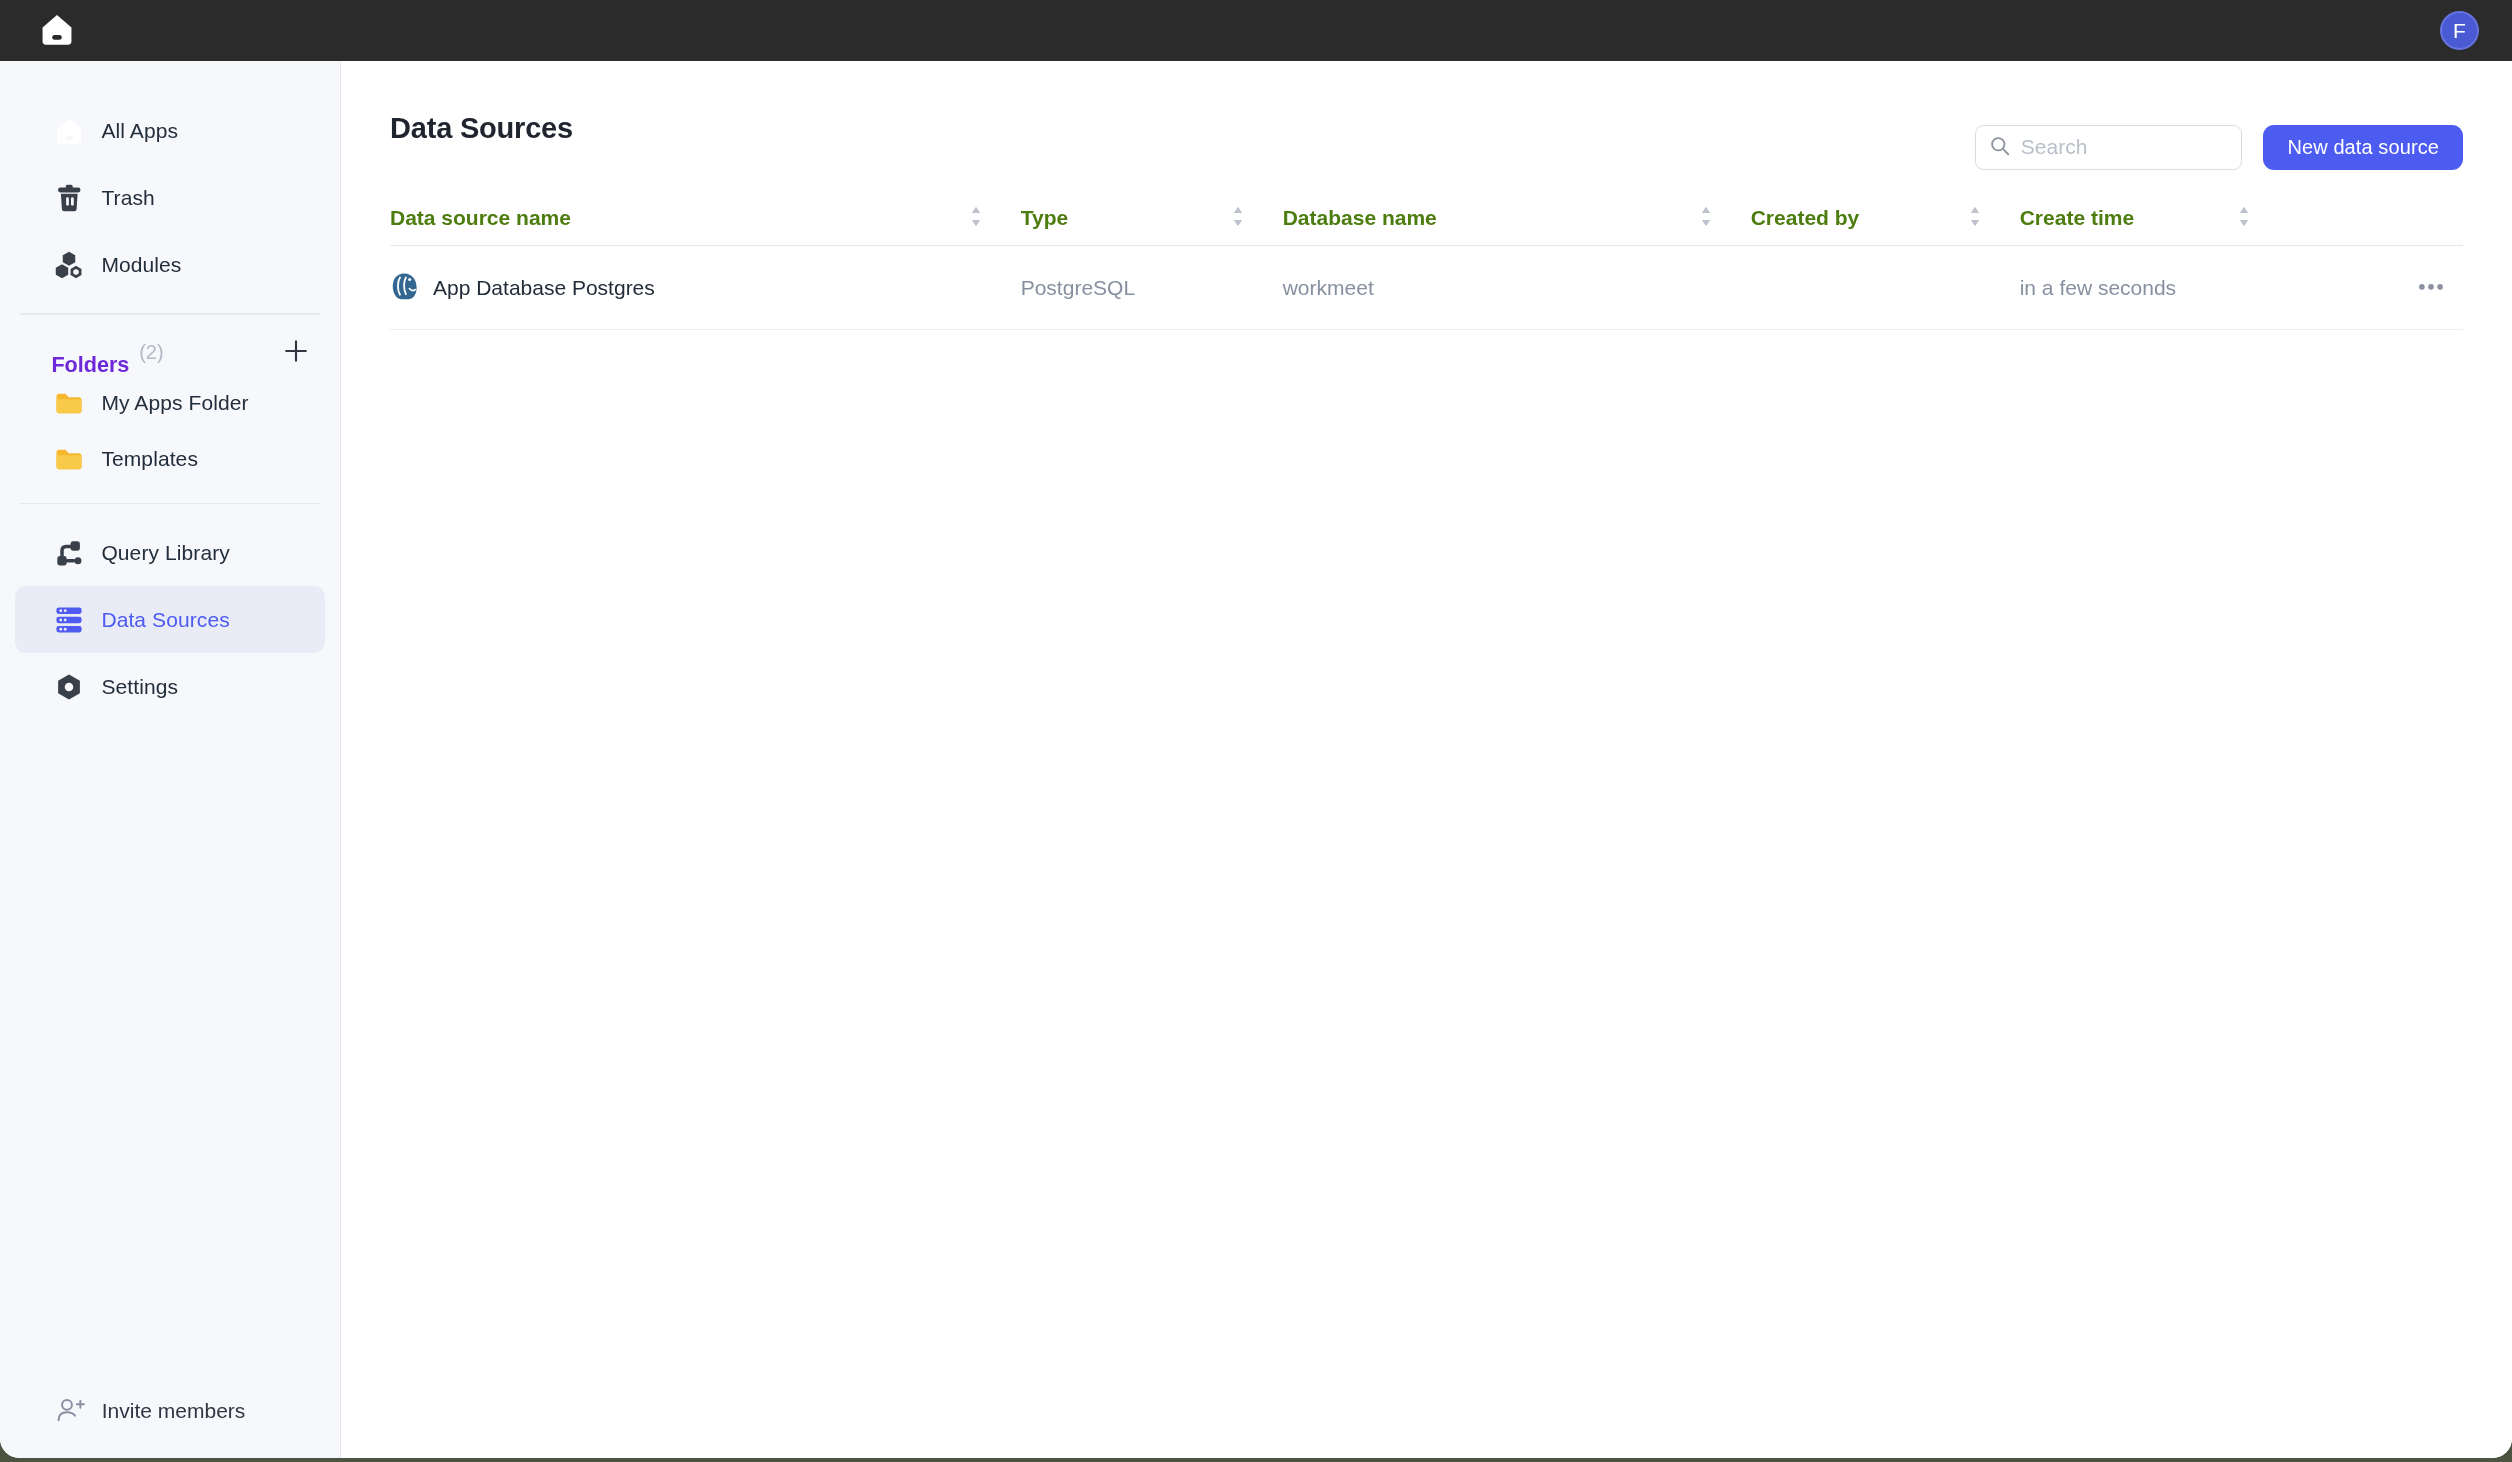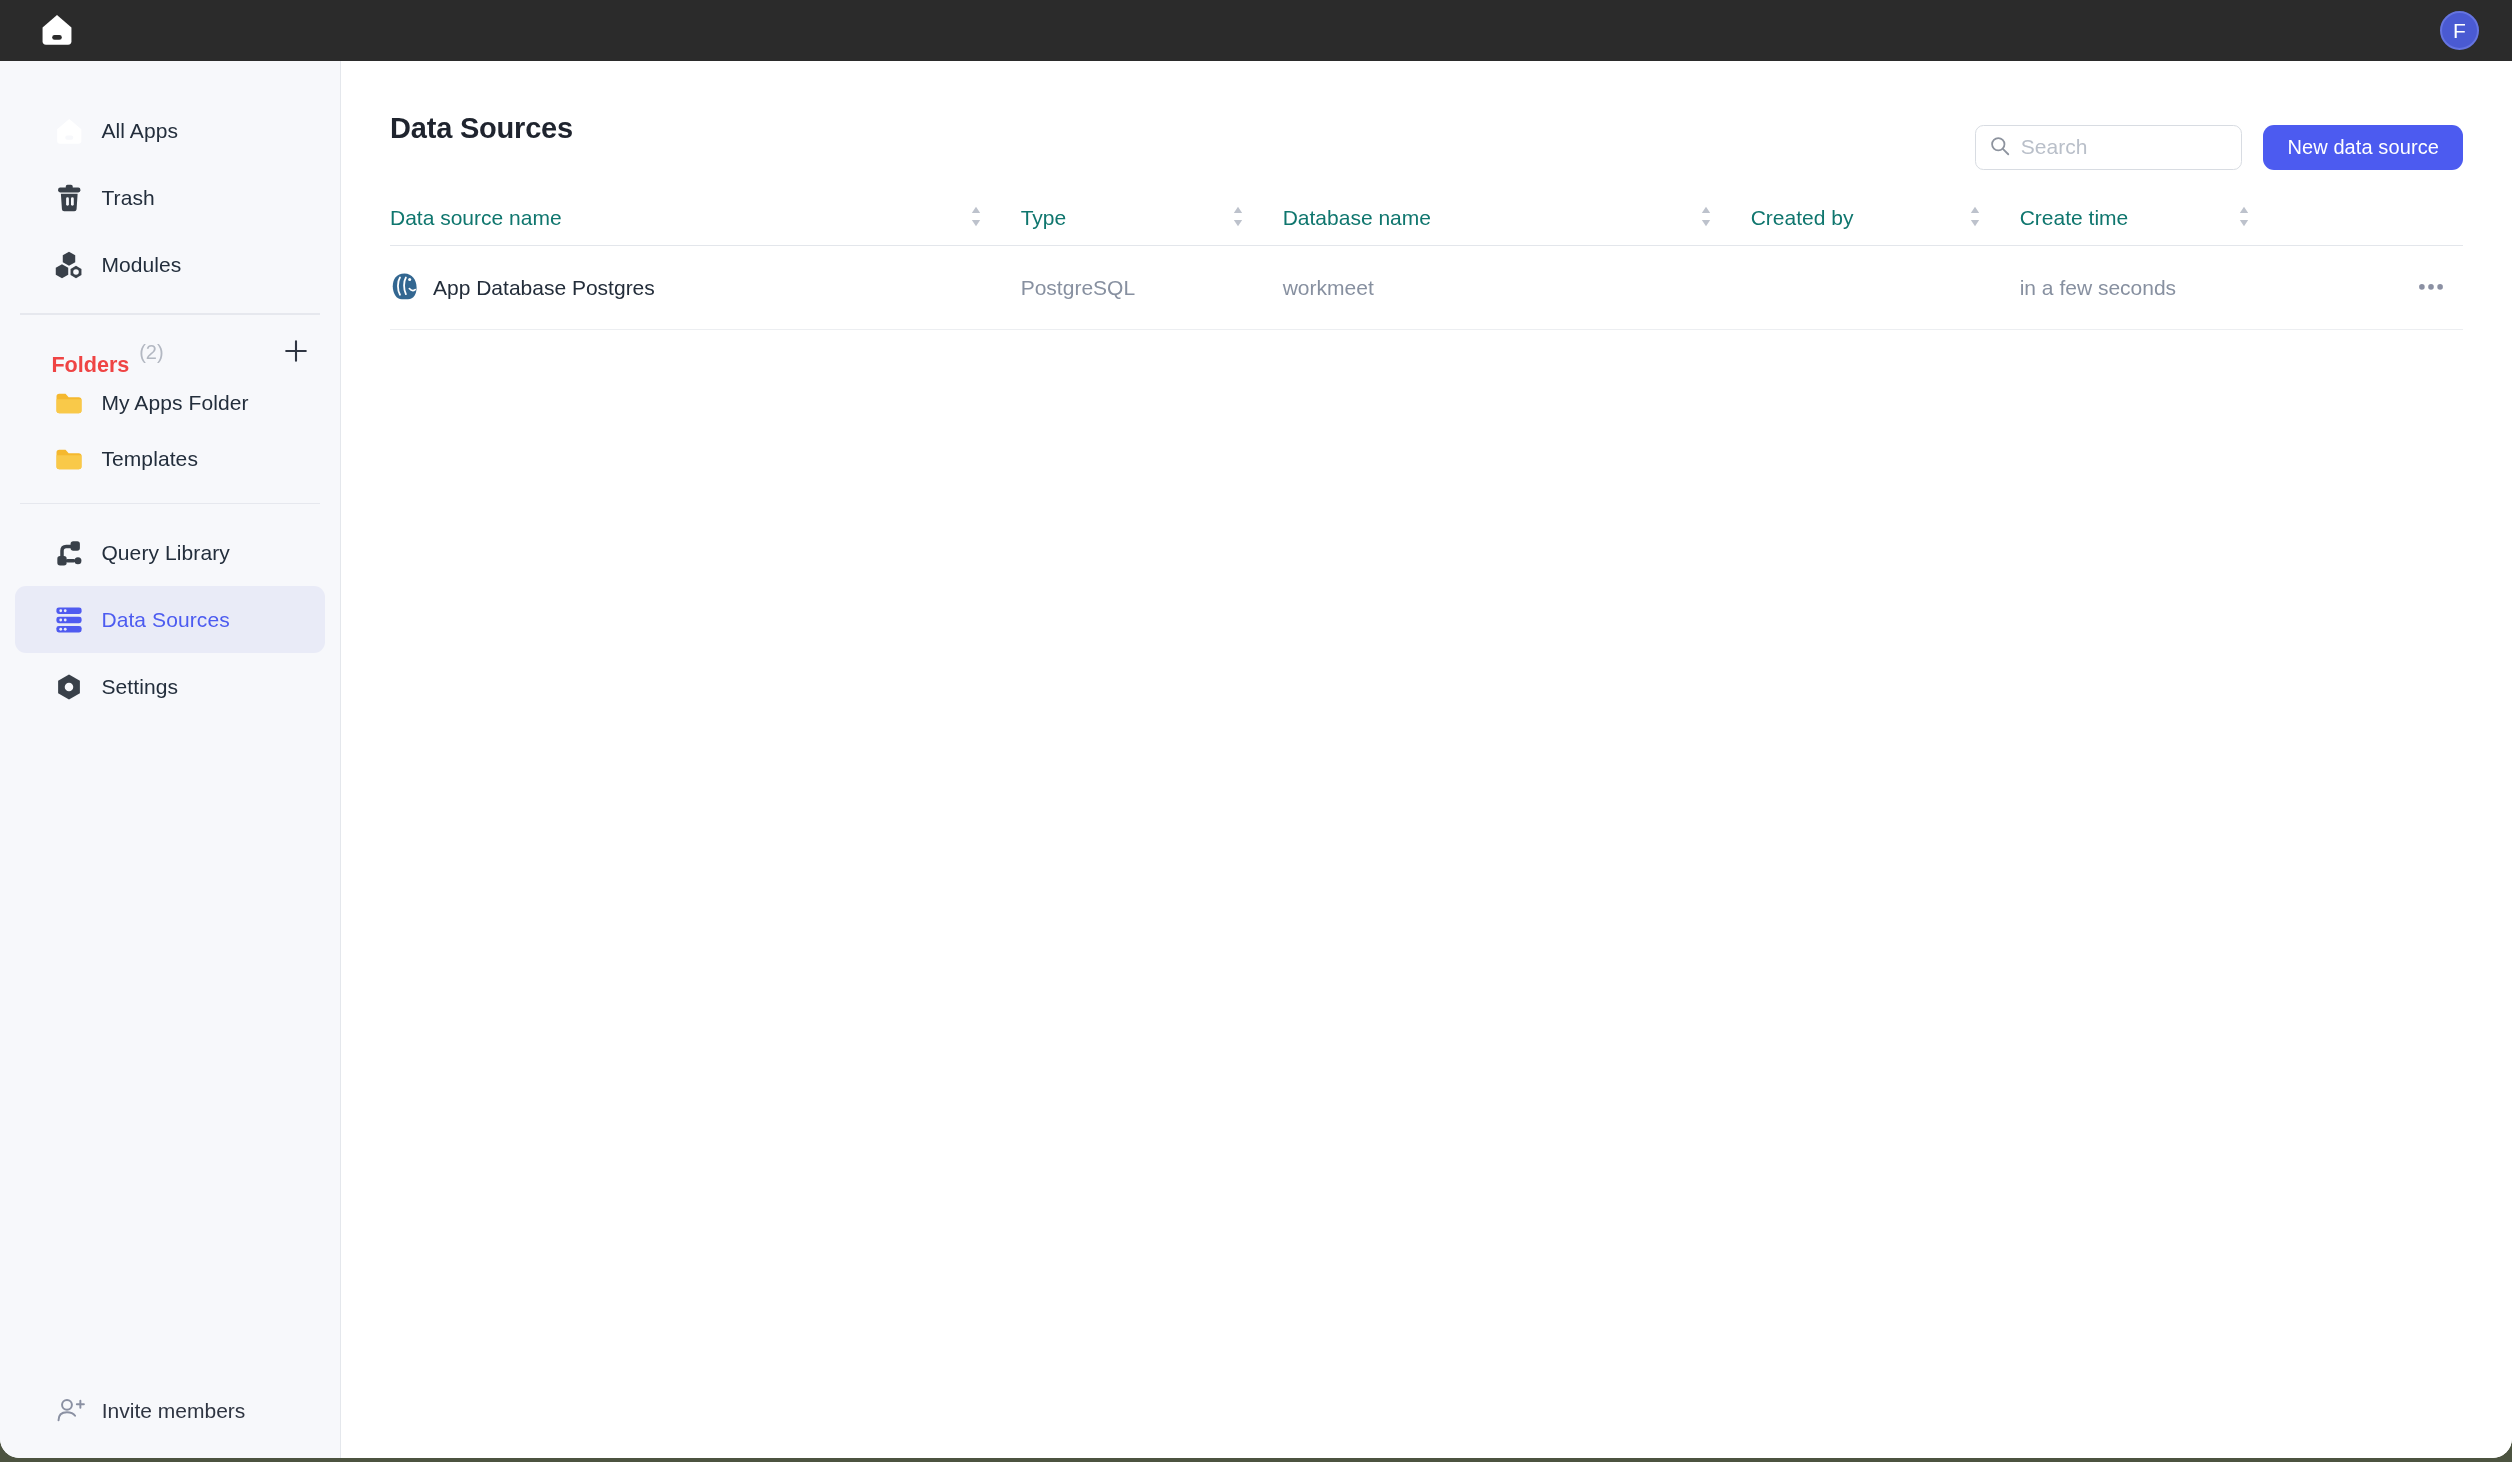--- a/index.html
+++ b/index.html
@@ -55,21 +55,21 @@
   .nav-item .nav-label { font-size: 21px; font-weight: 500; letter-spacing: 0.1px; }
   .nav-item.active { background: #e9ebf7; color: #4c5bf0; }
   .nav-item.active .nav-label { color: #4c5bf0; }
   .folder-item { height: 56px; flex: 0 0 56px; }
   .side-divider { height: 1.4px; background: #e6e8ee; margin: 15.4px 4.2px; flex: 0 0 1.4px; }
   .folders-header {
     height: 45px; flex: 0 0 45px;
     display: flex; align-items: center;
     padding: 0 12.6px 0 36px;
   }
-  .folders-title { font-size: 21.6px; font-weight: 600; color: #ef4444; margin-top: 24px; }
+  .folders-title { font-size: 21.6px; font-weight: 600; color: #6d28d9; margin-top: 24px; }
   .folders-count { font-size: 20px; color: #b3b8c2; margin-left: 9.8px; }
   .folders-spacer { flex: 1; }
   .add-folder-btn { background: none; border: none; cursor: pointer; width: 33px; height: 33px; display: flex; align-items: center; justify-content: center; }
   .sidebar-spacer { flex: 1 1 auto; }
   .invite-row {
     height: 45px; flex: 0 0 45px;
     display: flex; align-items: center;
     padding: 0 14px 0 40px;
     cursor: pointer;
   }
@@ -110,21 +110,21 @@
     display: grid;
     grid-template-columns: 614px 262px 468px 269px 269px 1fr;
     align-items: center;
   }
   .thead { height: 56px; border-bottom: 1.4px solid #e3e6eb; }
   .th {
     display: flex; align-items: center; justify-content: space-between;
     padding-right: 21px; cursor: pointer; height: 100%;
   }
   .th + .th { padding-left: 16.7px; }
-  .th-label { font-size: 21px; color: #0f766e; font-weight: 400; text-align: center; }
+  .th-label { font-size: 21px; color: #4d7c0f; font-weight: 700; text-align: center; }
   .trow { height: 84px; border-bottom: 1.4px solid #eceef1; cursor: pointer; }
   .cell-name { display: flex; align-items: center; gap: 14px; }
   .ds-name { font-size: 21px; color: #232d3a; font-weight: 500; }
   .cell { font-size: 21px; color: #8790a0; padding-left: 16.7px; }
   .cell-actions { display: flex; justify-content: flex-end; padding-right: 11px; }
   .kebab-btn { background: none; border: none; cursor: pointer; padding: 7px; display: flex; }
 </style>
 </head>
 <body>
 

